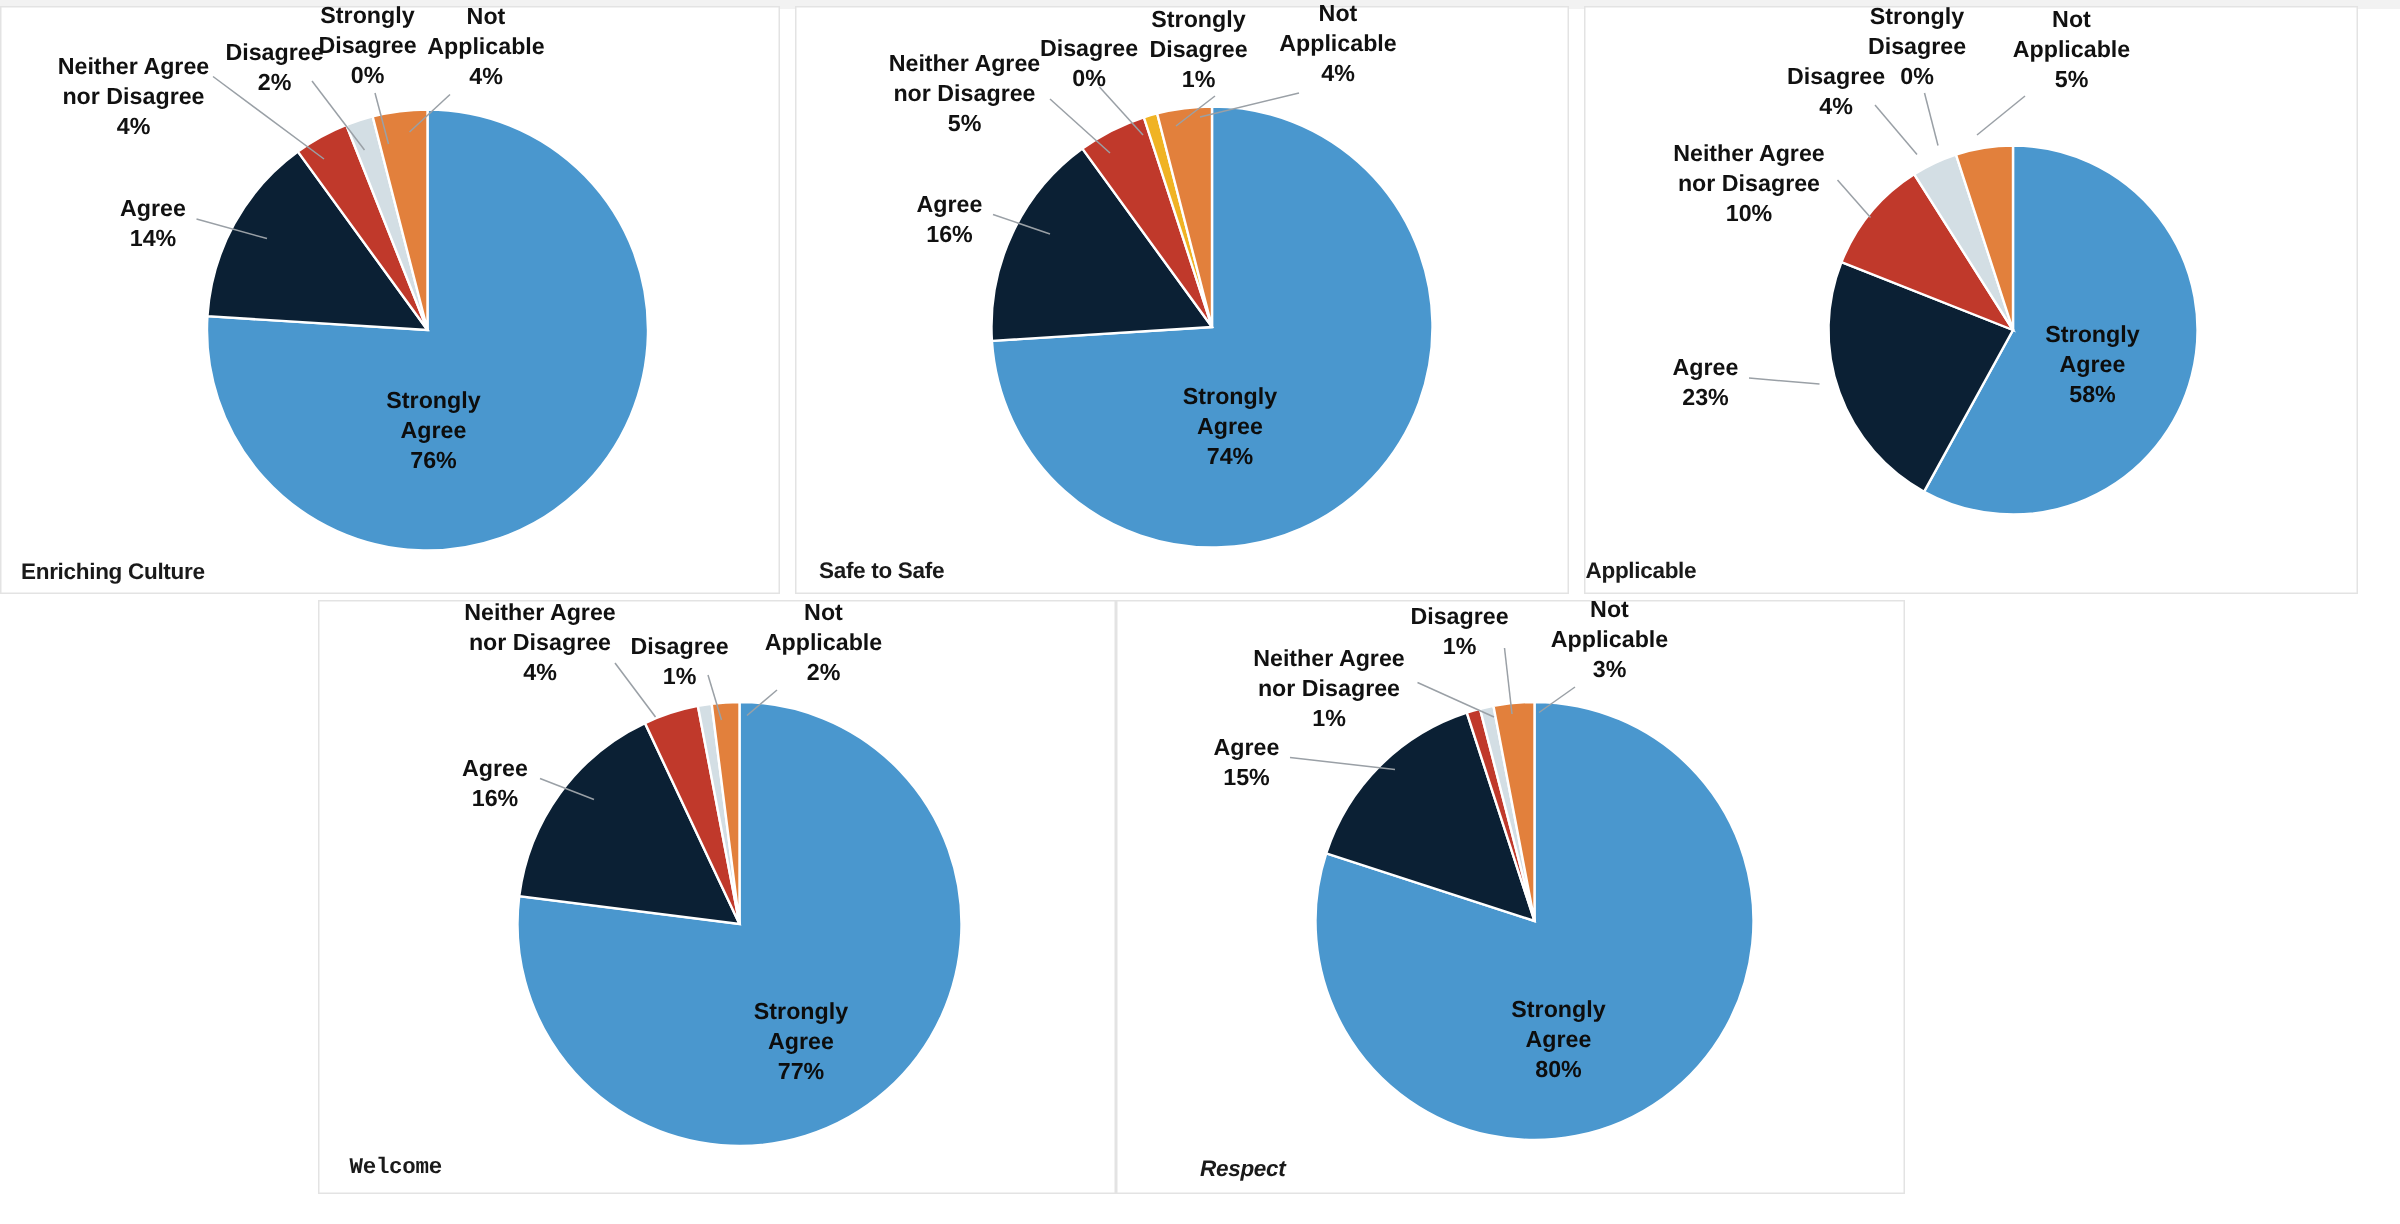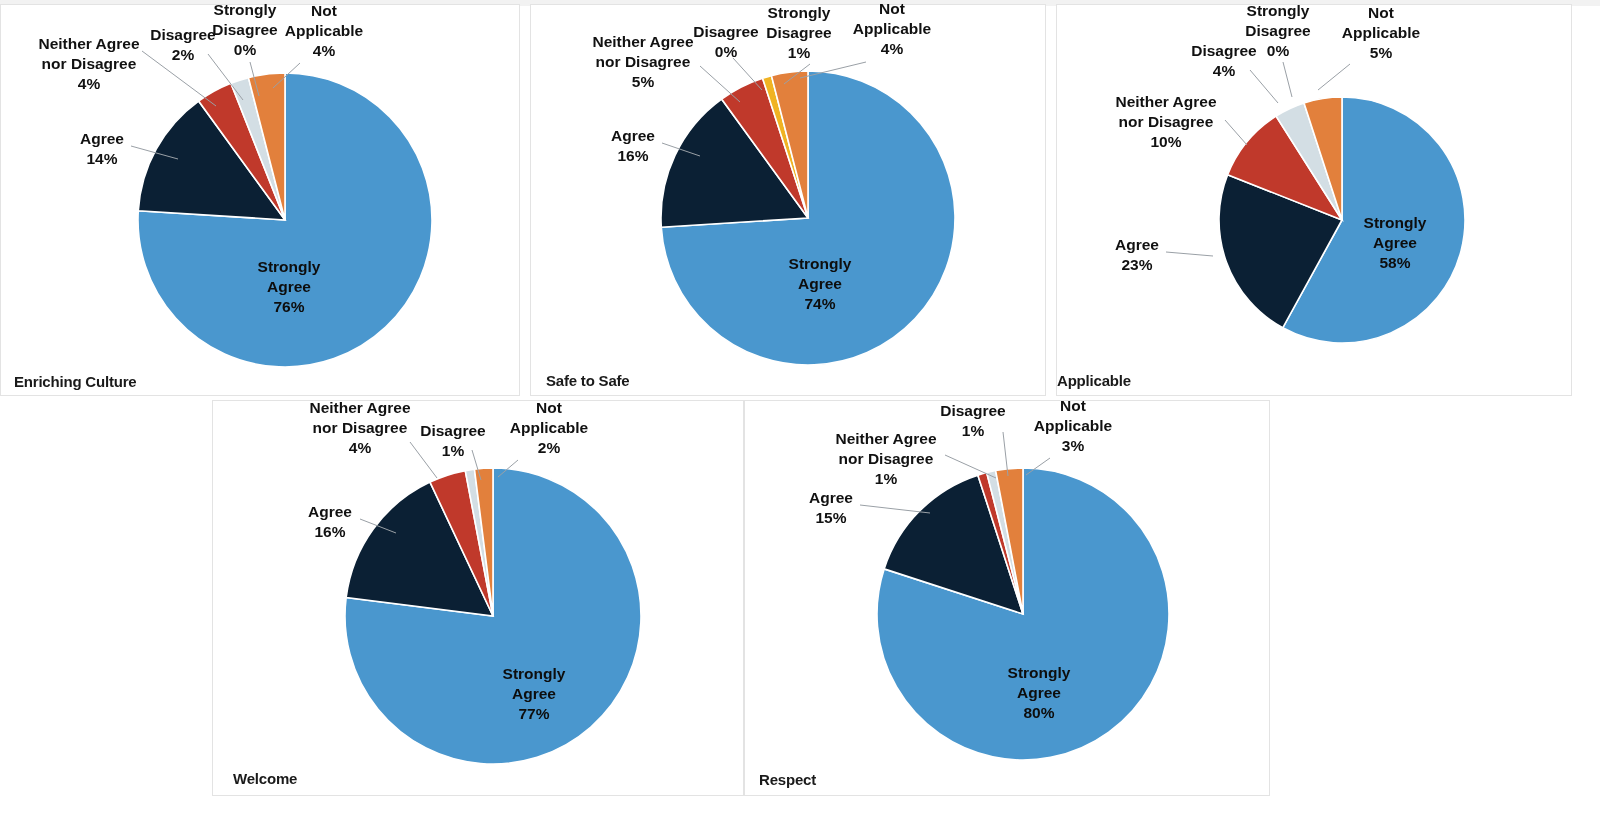--- a/index.html
+++ b/index.html
@@ -71,23 +71,23 @@
 <div id="canvas">
   <div class="top-strip"></div>
   <div id="panels">
       <div class="panel" style="left: 0px; top: 4px; width: 520px; height: 392px;"></div>
       <div class="panel-title" style="left: 14px; top: 373px;">Enriching Culture</div>
       <div class="panel" style="left: 530px; top: 4px; width: 516px; height: 392px;"></div>
       <div class="panel-title" style="left: 546px; top: 372px;">Safe to Safe</div>
       <div class="panel" style="left: 1056px; top: 4px; width: 516px; height: 392px;"></div>
       <div class="panel-title" style="left: 1057px; top: 372px;">Applicable</div>
       <div class="panel" style="left: 212px; top: 400px; width: 532px; height: 396px;"></div>
-      <div class="panel-title" style="left: 233px; top: 770px;">Welcome</div>
+      <div class="panel-title" style="left: 233px; top: 770px; font-family: Liberation Mono, monospace;">Welcome</div>
       <div class="panel" style="left: 744px; top: 400px; width: 526px; height: 396px;"></div>
-      <div class="panel-title" style="left: 759px; top: 771px;">Respect</div>
+      <div class="panel-title" style="left: 800px; top: 771px; font-style: italic;">Respect</div>
     </div>
   <svg id="chart-layer" class="chart-svg" width="1600" height="816">
       <g>
         <path d="M 285 220 L 285 73 A 147 147 0 1 1 138.29007092104408 210.76979362919093 Z" fill="#4A97CE" stroke="#ffffff" stroke-width="1.6"></path>
         <path d="M 285 220 L 138.29007092104408 210.76979362919093 A 147 147 0 0 1 198.59556791300645 101.07450182688274 Z" fill="#0B2034" stroke="#ffffff" stroke-width="1.6"></path>
         <path d="M 285 220 L 198.59556791300645 101.07450182688274 A 147 147 0 0 1 230.88569075535224 83.32285657442708 Z" fill="#C0392B" stroke="#ffffff" stroke-width="1.6"></path>
         <path d="M 285 220 L 230.88569075535224 83.32285657442708 A 147 147 0 0 1 248.44258658676628 77.61827531409125 Z" fill="#D3DEE4" stroke="#ffffff" stroke-width="1.6"></path>
         <path d="M 285 220 L 248.44258658676628 77.61827531409125 A 147 147 0 0 1 285 73 Z" fill="#E2803C" stroke="#ffffff" stroke-width="1.6"></path>
         <polyline points="131,146 178,159" class="leader"></polyline>
         <polyline points="142,51 216,106" class="leader"></polyline>

